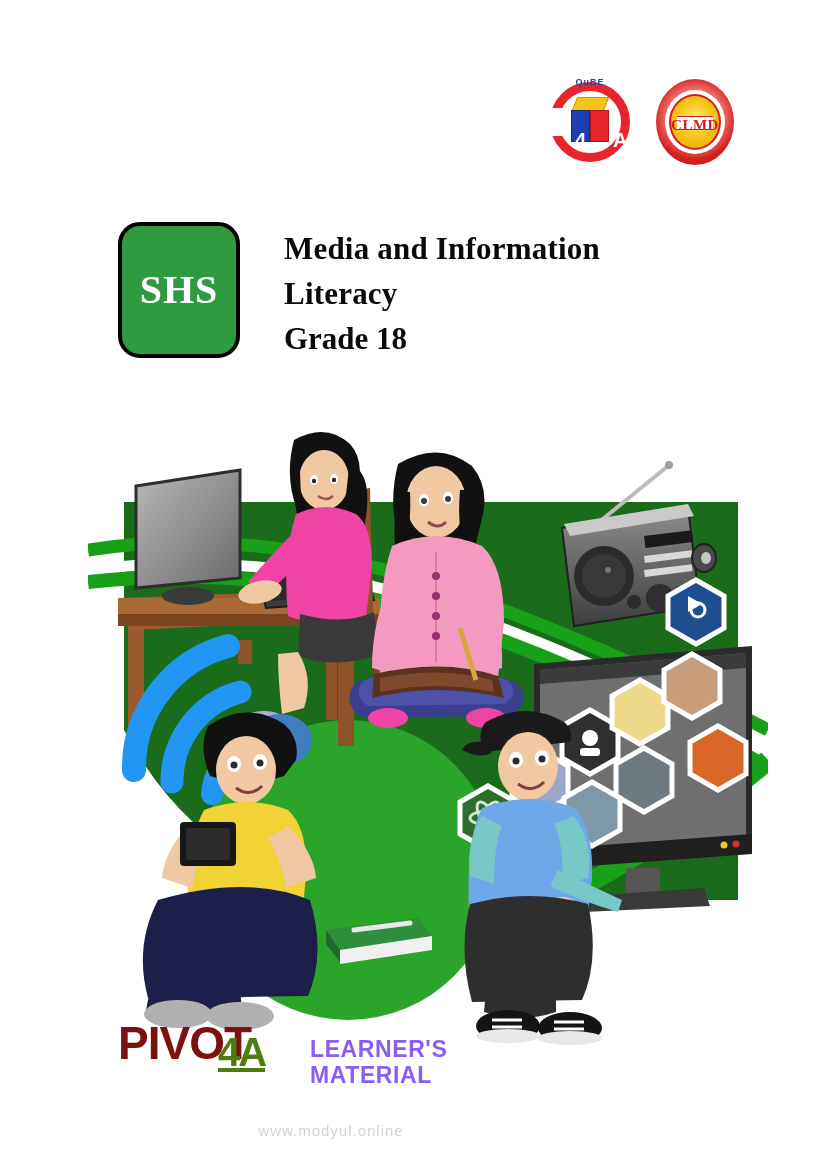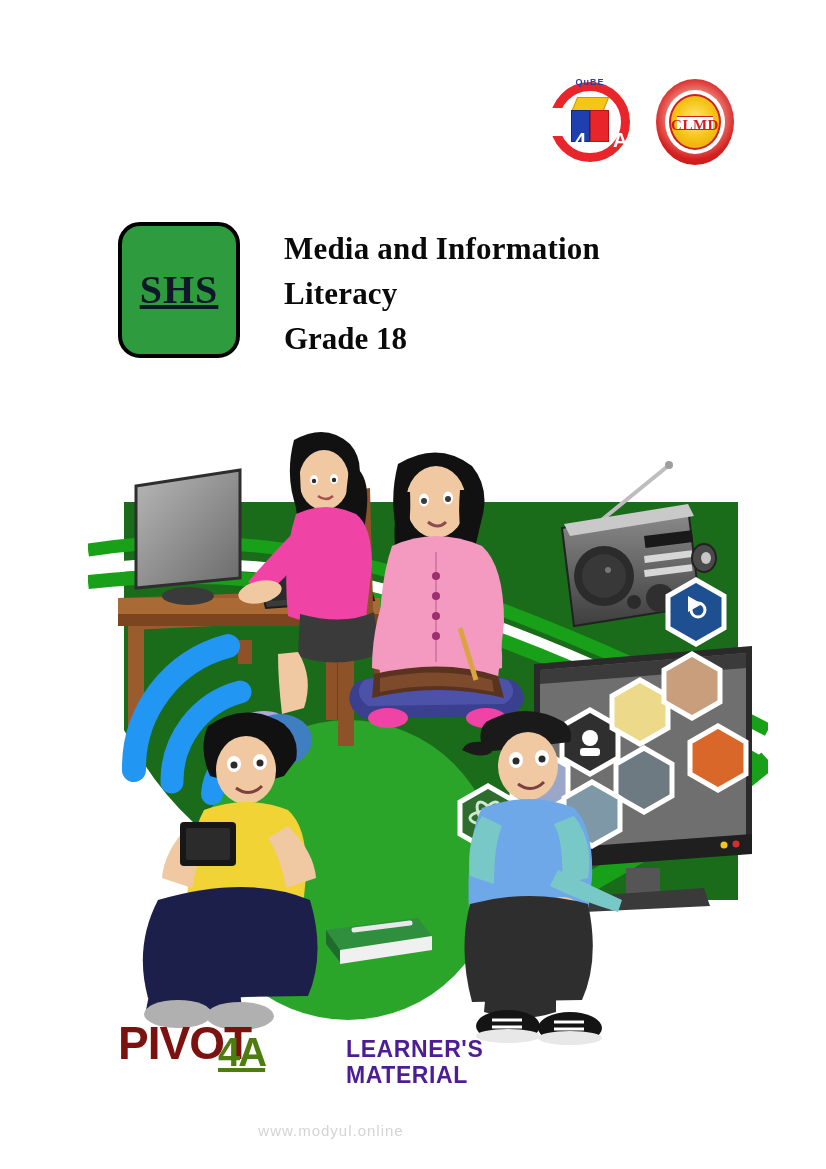--- a/index.html
+++ b/index.html
@@ -38,38 +38,38 @@
     border:2px solid #d11f1f;box-sizing:border-box;}
   .clmd-band{position:absolute;left:6px;top:38%;right:6px;height:24%;background:#ffffff;
     border-top:1px solid #d11f1f;border-bottom:1px solid #d11f1f;display:flex;justify-content:center;}
   .clmd-text{color:#d11f1f;font:700 15px/16px "Liberation Serif",serif;letter-spacing:.5px;}
 
   
   #title-block{position:absolute;left:118px;top:222px;width:620px;height:142px;}
   #shs-badge{position:absolute;left:0;top:0;width:122px;height:136px;
     background:#2e9b3e;border:4px solid #000;border-radius:22px;box-sizing:border-box;
     display:flex;align-items:center;justify-content:center;}
-  #shs-badge .shs-text{color:#0f172a;font:700 40px/40px "Liberation Serif",serif;letter-spacing:1px;text-decoration:underline;}
+  #shs-badge .shs-text{color:#ffffff;font:700 40px/40px "Liberation Serif",serif;letter-spacing:1px;}
   #title-text{position:absolute;left:166px;top:4px;width:460px;}
   #title-text .t-line{font:700 31px/45px "Liberation Serif",serif;color:#0a0a0a;letter-spacing:.2px;}
   #title-text .t-grade{font:700 31px/45px "Liberation Serif",serif;color:#0a0a0a;}
 
   
   #illustration{position:absolute;left:88px;top:430px;width:680px;height:660px;}
   .ill-svg{position:absolute;left:0;top:0;width:680px;height:660px;}
 
   
   #footer-logo{position:absolute;left:118px;top:1018px;width:450px;height:56px;}
   .pivot-wrap{position:relative;width:260px;height:52px;}
   .pivot-word{position:absolute;left:0;top:2px;color:#7c1210;
     font:700 46px/46px "Liberation Sans",sans-serif;letter-spacing:-1px;}
   .pivot-4a{position:absolute;left:100px;top:14px;color:#4d7c0f;
     font:700 40px/40px "Liberation Sans",sans-serif;letter-spacing:-2px;text-decoration:underline;}
-  .learners{position:absolute;left:192px;top:18px;color:#4c1d95;
-    font:700 23px/26px "Liberation Sans",sans-serif;letter-spacing:.6px;margin-left:36px;}
+  .learners{position:absolute;left:192px;top:18px;color:#8b5cf6;
+    font:700 23px/26px "Liberation Sans",sans-serif;letter-spacing:.6px;}
 
   #watermark{position:absolute;left:0;top:1122px;width:662px;text-align:center;
     color:#d4d4d4;font:400 15px/18px "Liberation Sans",sans-serif;letter-spacing:1px;}
 </style>
 </head>
 <body>
 
 <div class="page">
 
   <div id="logo-row">

